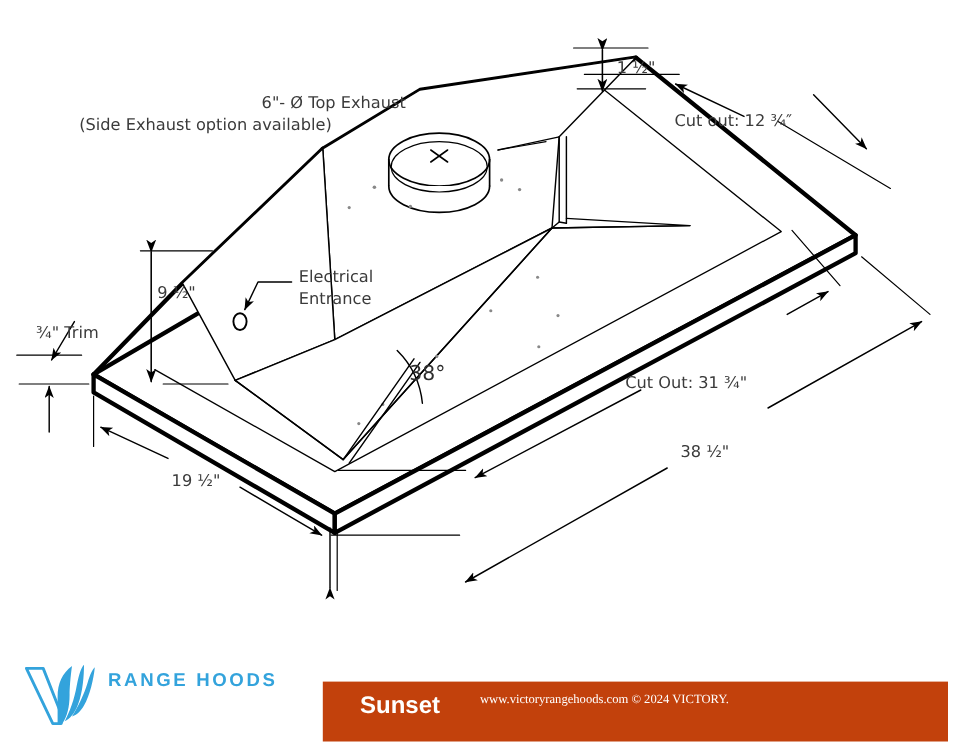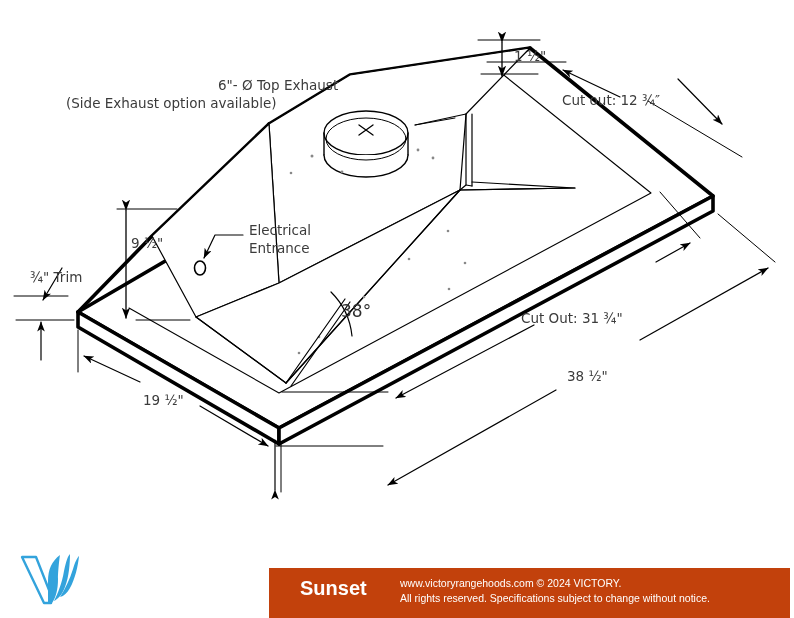--- a/index.html
+++ b/index.html
@@ -92,24 +92,25 @@
     font-family: "Liberation Sans", sans-serif;
     font-size: 20px;
     font-weight: bold;
     color: #ffffff;
     line-height: 1;
   }
   #legal {
     position: absolute;
     left: 131px;
     top: 8px;
-    font-family: Liberation Sans, sans-serif;
+    font-family: Liberation Serif, serif;
     font-size: 10.5px;
     color: #ffffff;
     line-height: 1.45;
+    text-align: center;
   }
   #legal div { white-space: nowrap; }
 </style>
 </head>
 <body>
 
 <div id="page">
 
   <svg id="drawing" viewBox="0 0 794 545">
 
@@ -277,25 +278,25 @@
   <div id="footer">
 
     <div id="logo-block">
       <svg width="66" height="54" viewBox="0 0 66 54">
         <path d="M4,4 L18,4 L33,42 L33,50 L26,50 L4,4 Z" fill="none" stroke="#33a3dc" stroke-width="2.4" stroke-linejoin="round"></path>
         <path d="M30,50 L30,28 C30,16 34,8 42,2 C42,2 40,16 40,26 C40,36 38,44 34,50 Z" fill="#33a3dc"></path>
         <path d="M36,48 C40,40 44,30 46,18 C48,8 50,3 52,1 C52,10 51,24 47,34 C44,42 40,46 36,48 Z" fill="#33a3dc"></path>
         <path d="M42,44 C47,36 52,26 55,16 C57,9 59,5 61,3 C60,13 57,26 52,35 C49,40 46,43 42,44 Z" fill="#33a3dc"></path>
       </svg>
       <div id="logo-wordmark">
+        <div class="logo-range">RANGE HOODS</div>
       </div>
     </div>
 
     <div id="blue-bar">
       <div id="model-name">Sunset</div>
       <div id="legal">
         <div>www.victoryrangehoods.com © 2024 VICTORY.</div>
-        <div>All rights reserved. Specifications subject to change without notice.</div>
       </div>
     </div>
 
   </div>
 </div>
 
 </body></html>

